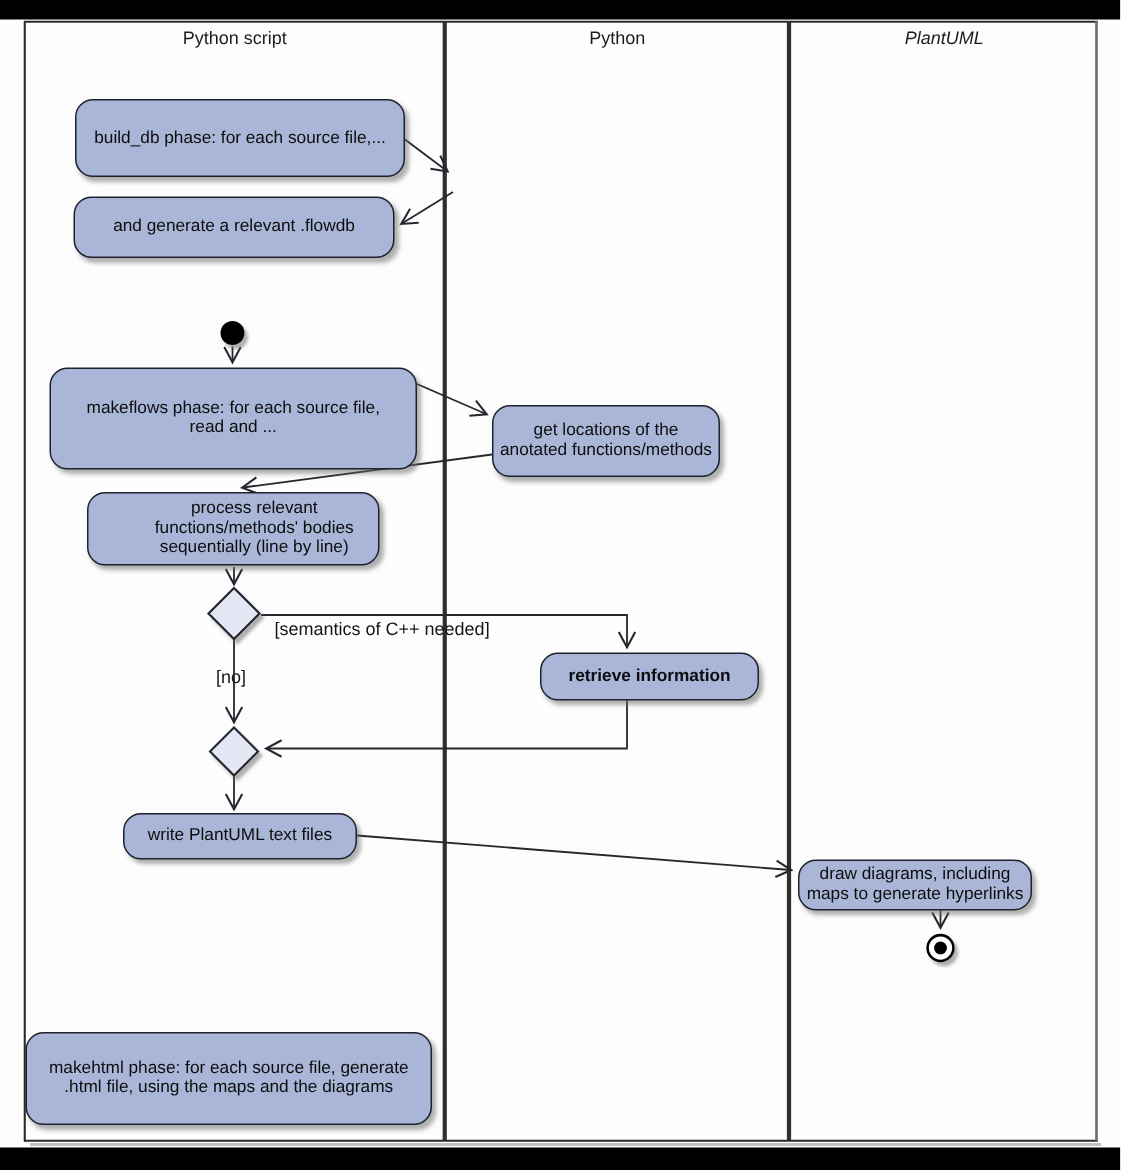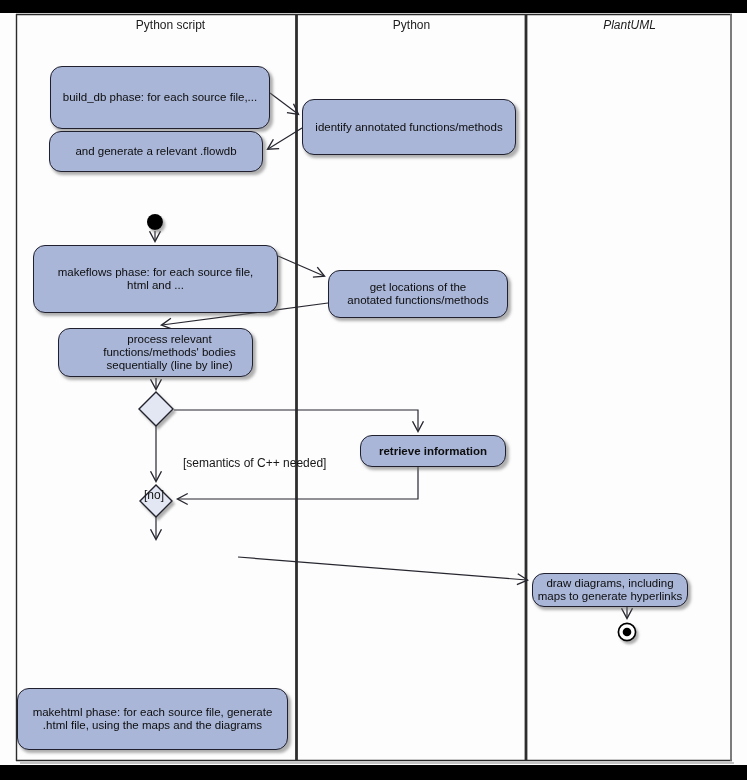--- a/index.html
+++ b/index.html
@@ -65,21 +65,20 @@
     color: #1c1c1c;
     z-index: 2;
   }
   .edge-label {
     position: absolute;
     font-size: 12px;
     line-height: 13px;
     color: #161616;
     white-space: nowrap;
     z-index: 2;
-    margin-top: 44px;
   }
 </style>
 </head>
 <body>
 
 <div class="stage">
 
   <div class="letterbox top"></div>
   <div class="letterbox bottom"></div>
 
@@ -114,56 +113,56 @@
     <line class="edge" x1="238" y1="557" x2="527" y2="580" marker-end="url(#arrowhead)"></line>
     <line class="edge" x1="627" y1="607" x2="627" y2="618" marker-end="url(#arrowhead)"></line>
 
     <circle class="initial-circle" cx="155" cy="222" r="8"></circle>
     <polygon class="diamond" points="156,392 173,409 156,426 139,409"></polygon>
     <polygon class="diamond" points="156,485 172,501 156,517 140,501"></polygon>
     <circle class="final-outer" cx="627" cy="632" r="8.6"></circle>
     <circle class="final-inner" cx="627" cy="632" r="4.3"></circle>
   </svg>
 
-  <div class="lane-title" style="left:31px;  top:18px; width:279px;">Python script</div>
+  <div class="lane-title" style="left:17px;  top:18px; width:279px;">Python script</div>
   <div class="lane-title" style="left:297px; top:18px; width:229px;">Python</div>
   <div class="lane-title" style="left:527px; top:18px; width:205px;font-style:italic;">PlantUML</div>
 
-  <div class="node" style="left:50px; top:66px; width:220px; height:63px;align-items:center;">
+  <div class="node" style="left:50px; top:66px; width:220px; height:52px;align-items:center;">
     <span>build_db phase: for each source file,...</span>
   </div>
 
-  <div class="node" style="left:302px; top:99px; width:214px; height:56px;">
-    <span>identify annotated functions/methods</span>
-  </div>
 
   <div class="node" style="left:49px; top:131px; width:214px; height:41px;">
     <span>and generate a relevant .flowdb</span>
   </div>
 
   <div class="node" style="left:33px; top:245px; width:245px; height:68px;">
     <span>makeflows phase: for each source file,</span>
-    <span>html and ...</span>
+    <span>read and ...</span>
   </div>
 
-  <div class="node" style="left:328px; top:270px; width:180px; height:48px;">
+  <div class="node" style="left:328px; top:270px; width:152px; height:48px;">
     <span>get locations of the</span>
     <span>anotated functions/methods</span>
   </div>
 
   <div class="node" style="left:58px; top:328px; width:195px; height:49px;padding-left:28px;">
     <span>process relevant</span>
     <span>functions/methods' bodies</span>
     <span>sequentially (line by line)</span>
   </div>
 
   <div class="node" style="left:360px; top:435px; width:146px; height:32px;font-weight:bold;">
     <span>retrieve information</span>
   </div>
 
+  <div class="node" style="left:82px; top:542px; width:156px; height:31px;">
+    <span>write PlantUML text files</span>
+  </div>
 
   <div class="node" style="left:532px; top:573px; width:156px; height:34px;align-items:center;">
     <span>draw diagrams, including</span>
     <span>maps to generate hyperlinks</span>
   </div>
 
   <div class="node" style="left:17px; top:688px; width:271px; height:62px;">
     <span>makehtml phase: for each source file, generate</span>
     <span>.html file, using the maps and the diagrams</span>
   </div>

